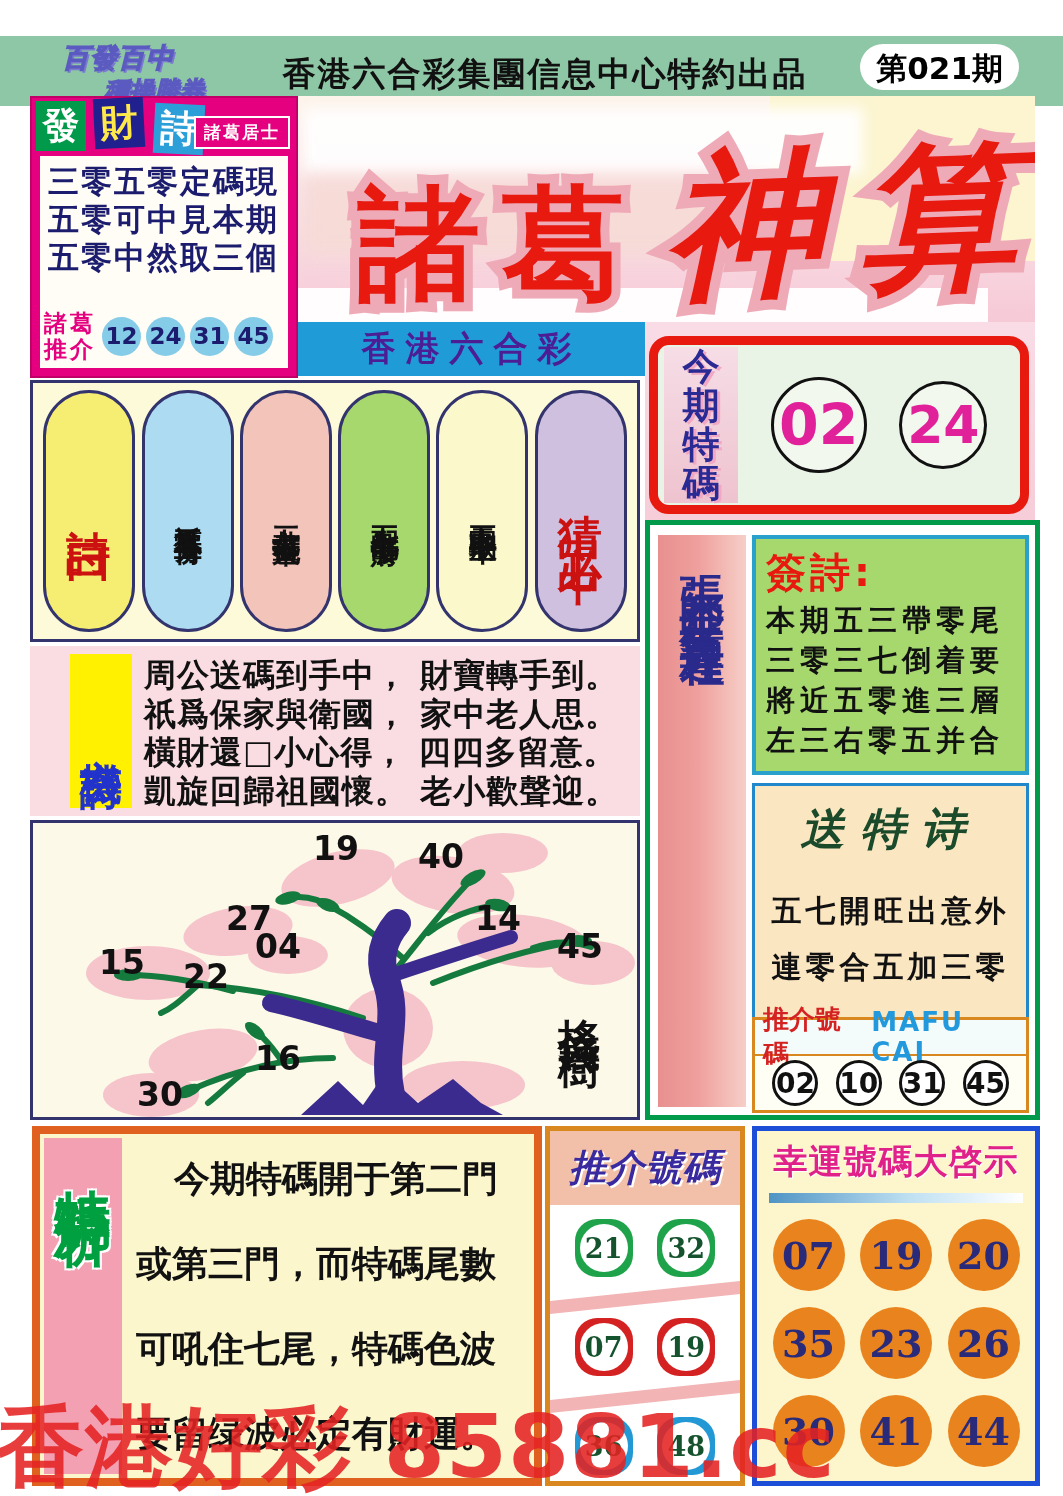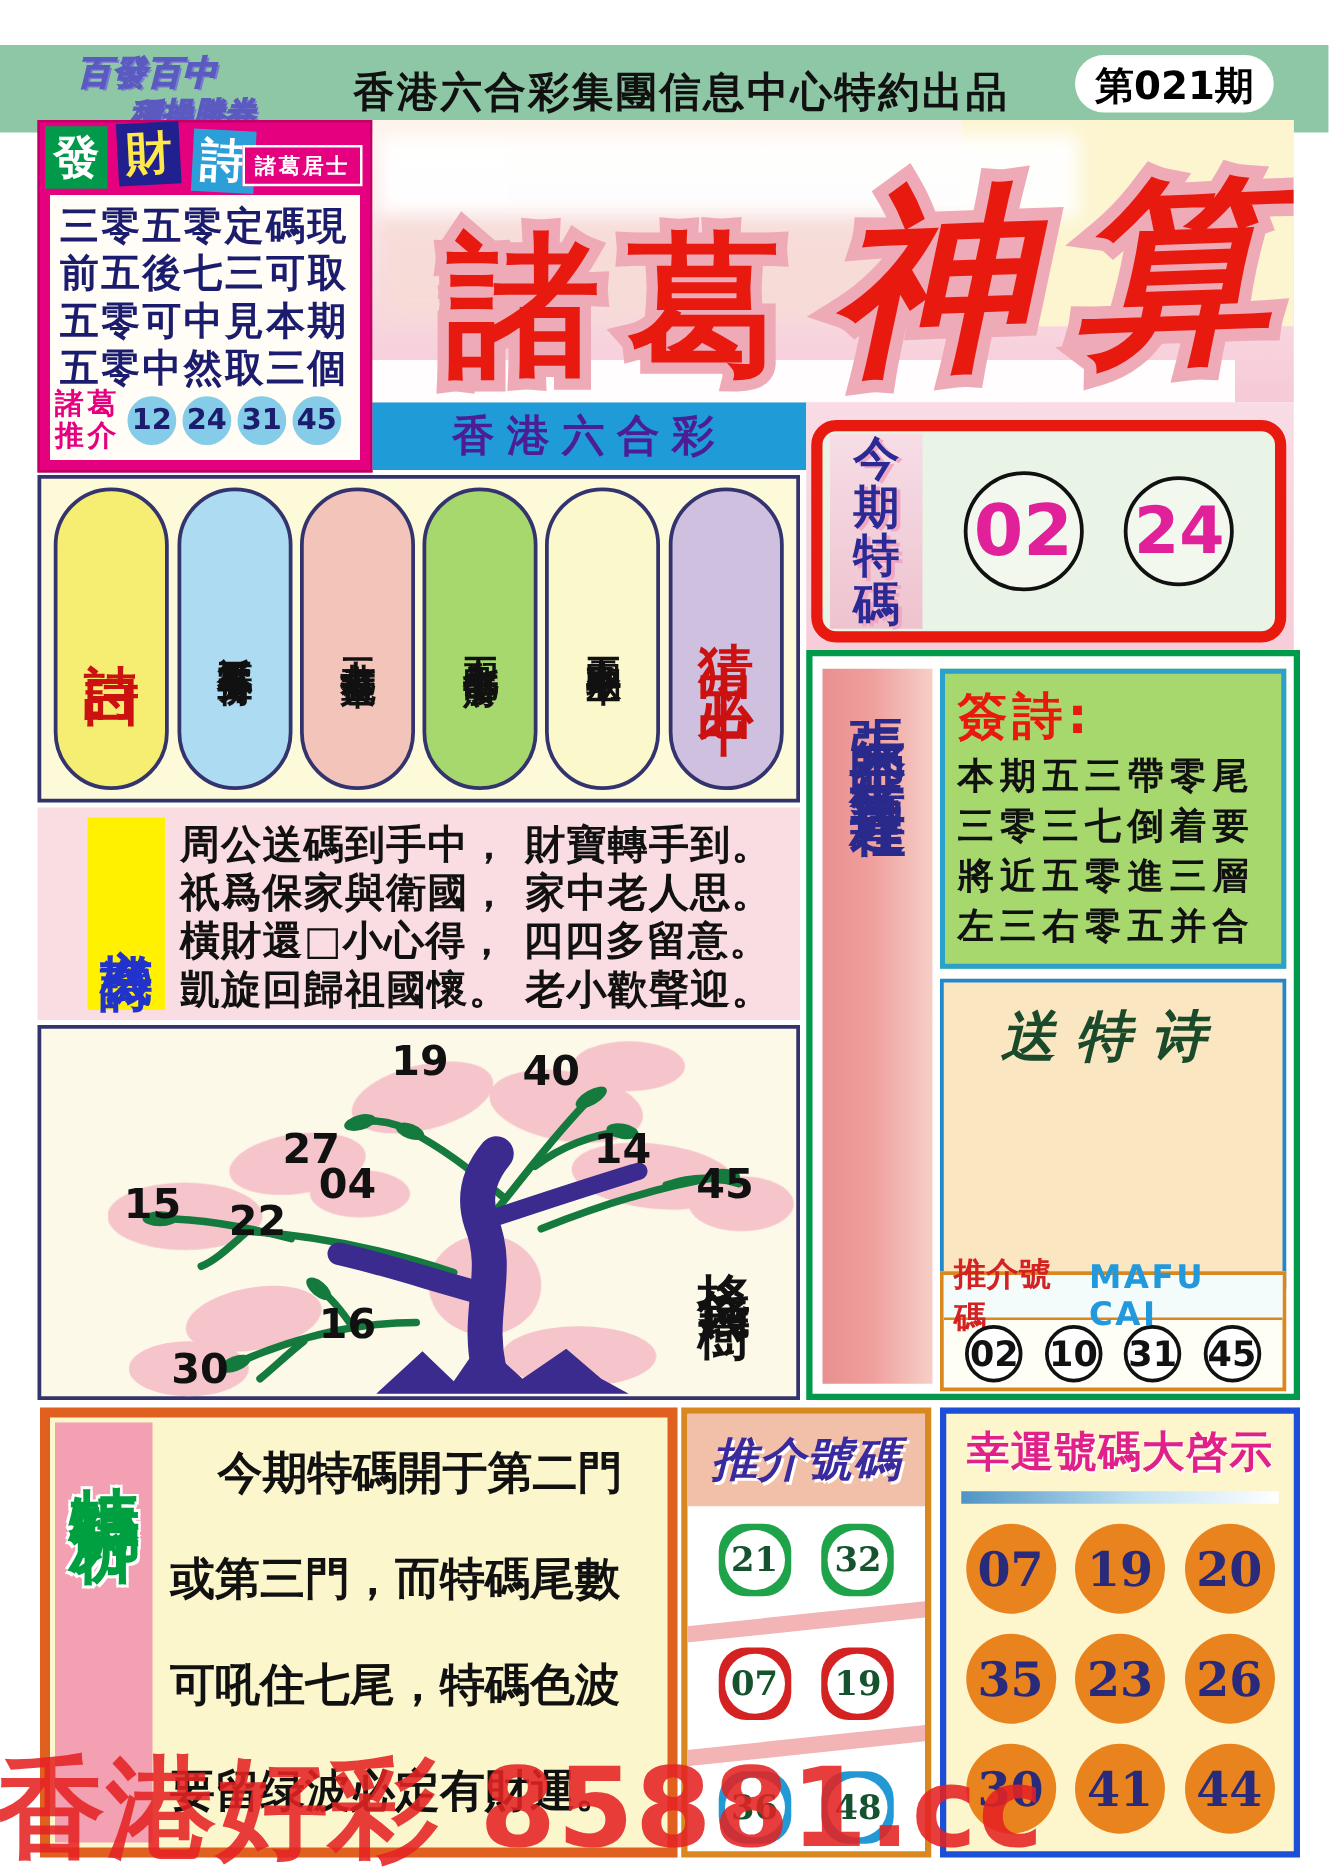--- a/index.html
+++ b/index.html
@@ -180,21 +180,20 @@
 
   <div class="facai">
     <div class="facai-head">
       <div class="fc-char fc-1">發</div>
       <div class="fc-char fc-2">財</div>
       <div class="fc-char fc-3">詩</div>
       <div class="fc-author">諸葛居士</div>
     </div>
     <div class="facai-body">
       <div class="fc-poem">三零五零定碼現</div>
-      <div class="fc-poem">前五後七三可取</div>
       <div class="fc-poem">五零可中見本期</div>
       <div class="fc-poem">五零中然取三個</div>
       <div class="fc-rec">
         <div class="fc-rec-label">
           <span>諸</span>
           <span>葛</span>
           <span>推</span>
           <span>介</span>
         </div>
         <div class="fc-balls">
@@ -336,20 +335,24 @@
       <div class="qs-title">簽詩:</div>
       <div class="qs-lines">
         <div>本期五三帶零尾</div>
         <div>三零三七倒着要</div>
         <div>將近五零進三層</div>
         <div>左三右零五并合</div>
       </div>
     </div>
     <div class="songte">
       <div class="st-title">送特诗</div>
+      <div class="st-lines">
+        <div>五七開旺出意外</div>
+        <div>連零合五加三零</div>
+      </div>
     </div>
     <div class="mafu">
       <div class="mafu-head">
         <span class="mafu-label">推介號碼</span>
         <span class="mafu-brand">MAFU CAI</span>
       </div>
       <div class="mafu-balls">
         <div class="mafu-ball">02</div>
         <div class="mafu-ball">10</div>
         <div class="mafu-ball">31</div>

